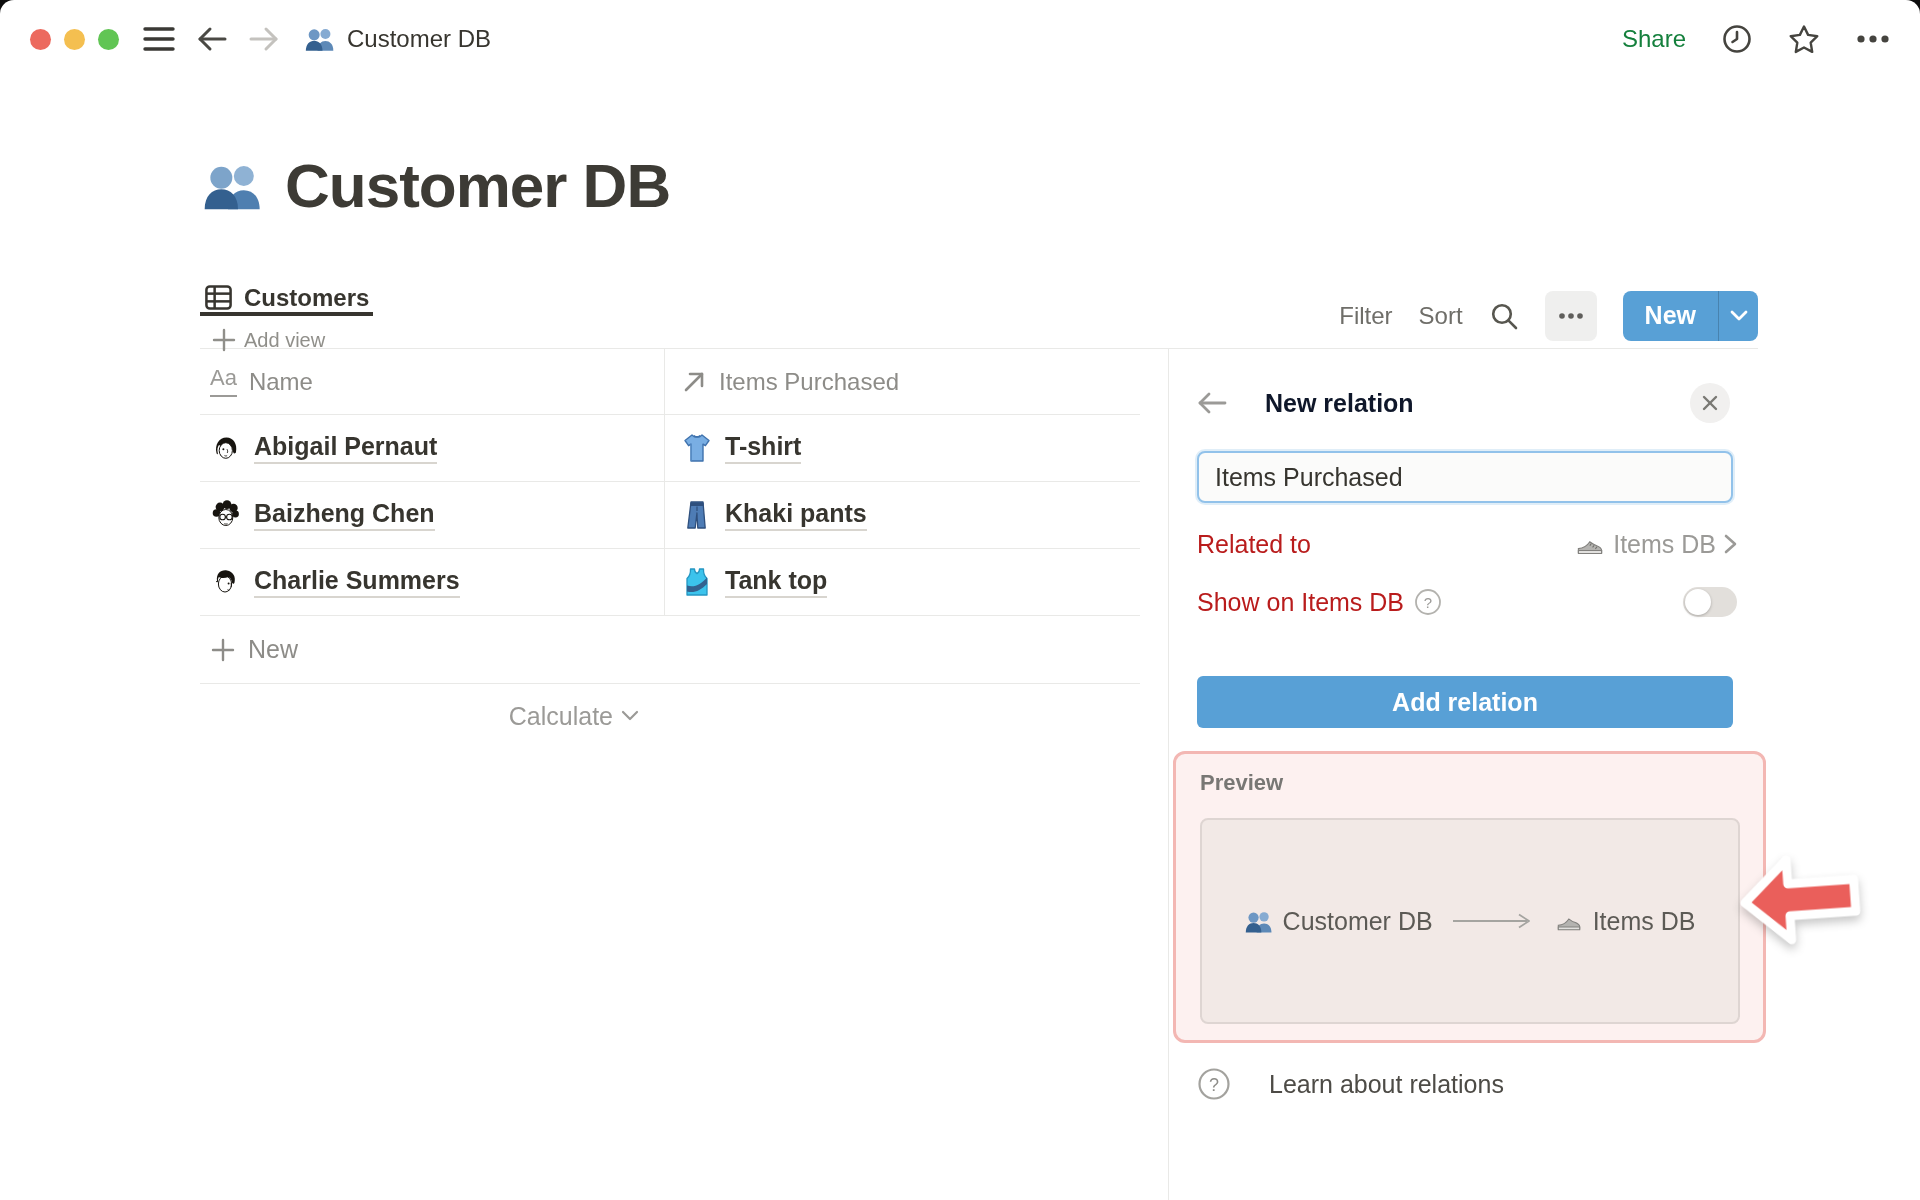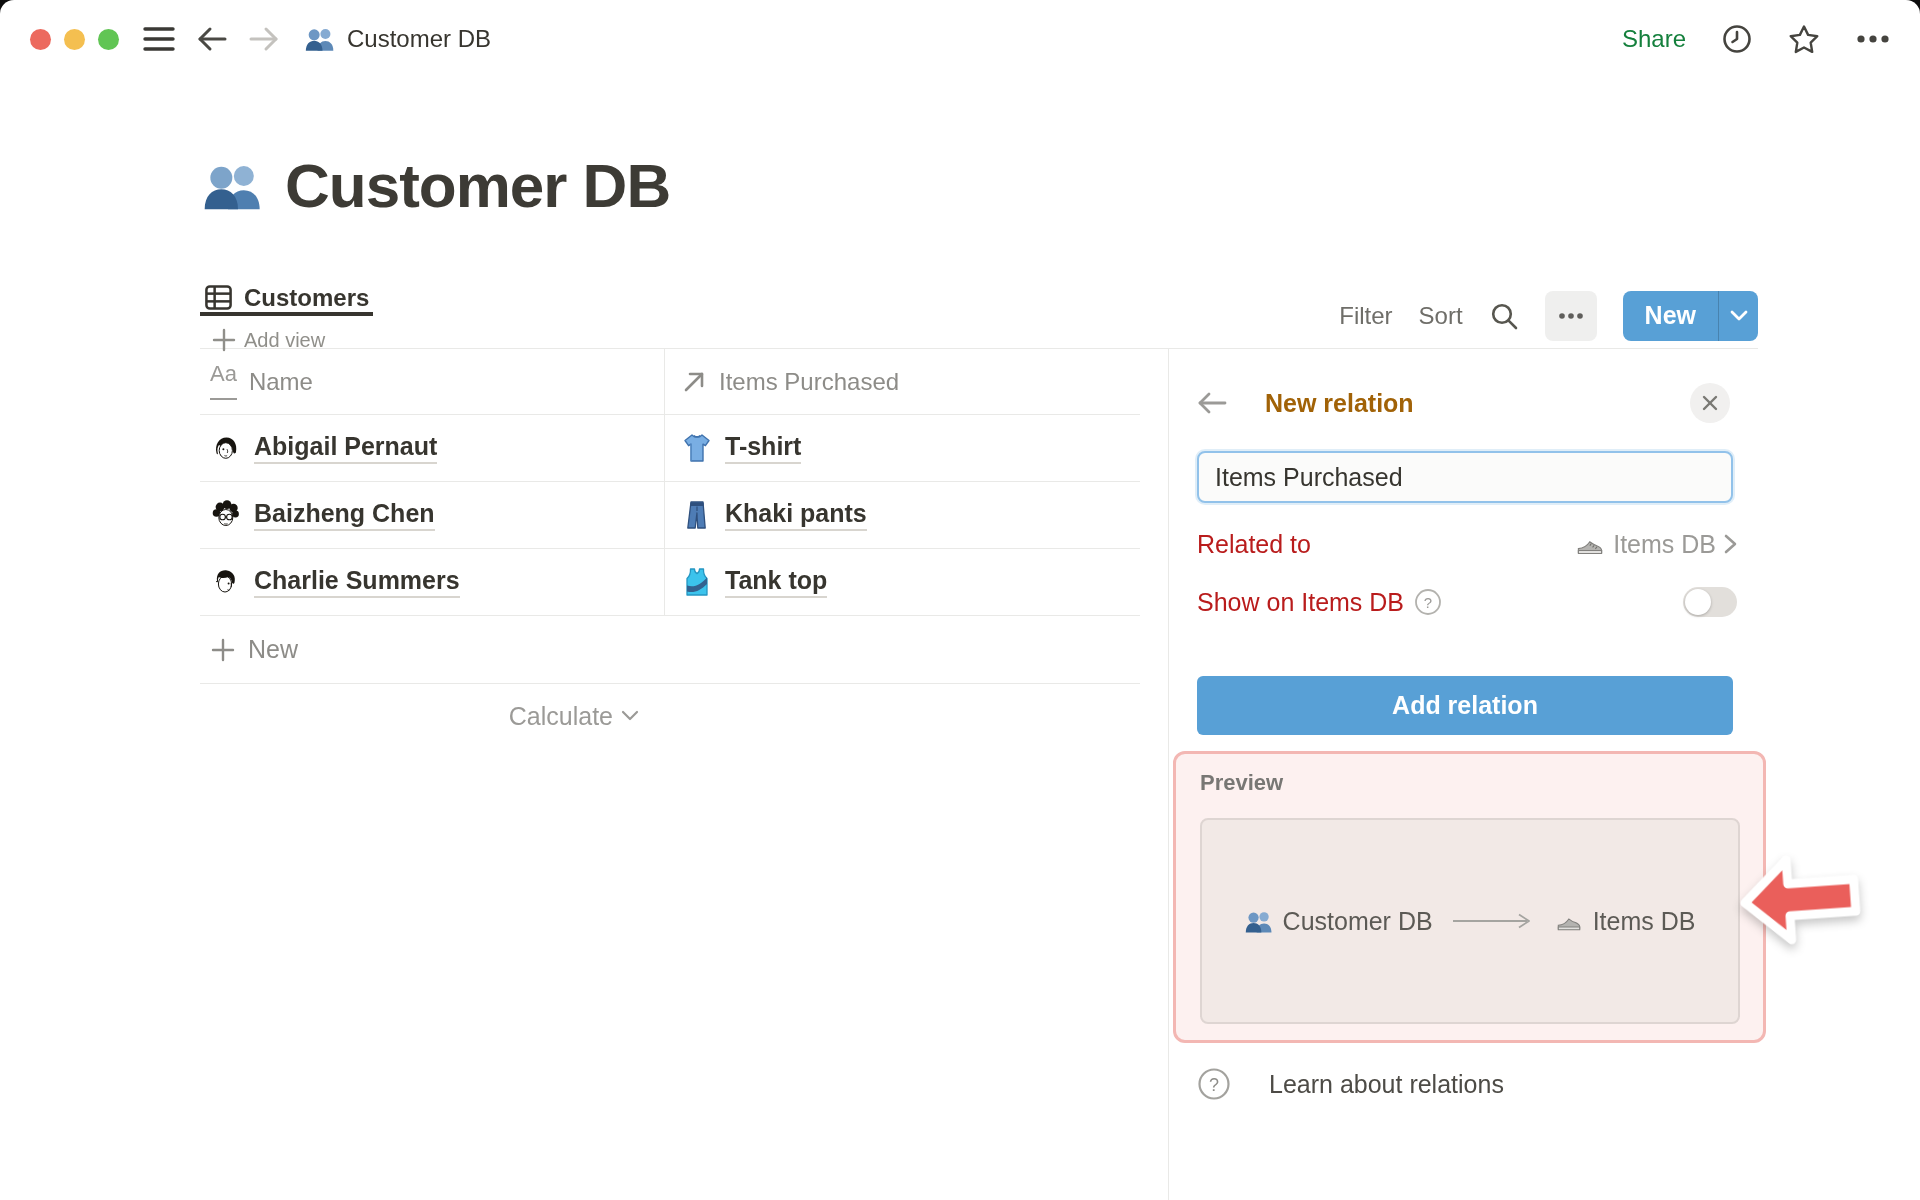--- a/index.html
+++ b/index.html
@@ -36,42 +36,42 @@
   .new-btn .main { background:var(--blue); color:#fff; font-size:25px; font-weight:600; display:flex; align-items:center; padding:0 22px; }
   .new-btn .caret { background:var(--blue); border-left:1px solid rgba(0,0,0,.18); width:40px; display:flex; align-items:center; justify-content:center; }
 
   
   .table { position:absolute; left:200px; top:349px; width:940px; font-size:25px; }
   .trow { display:flex; border-bottom:1px solid #e9e9e7; }
   .c1 { width:465px; border-right:1px solid #e9e9e7; display:flex; align-items:center; gap:12px; padding:0 6px 0 10px; }
   .c2 { flex:1; display:flex; align-items:center; gap:12px; padding:0 6px 0 16px; }
   .thead { height:66px; color:#8d8c88; font-size:24px; }
   .thead .c1, .thead .c2 { cursor:pointer; }
-  .aa-icon { font-size:22px; color:#9b9a97; border-bottom:2px solid #9b9a97; line-height:1; padding-bottom:13px; font-weight:400; }
+  .aa-icon { font-size:22px; color:#9b9a97; border-bottom:2px solid #9b9a97; line-height:1; padding-bottom:6px; font-weight:400; }
   .drow { height:67px; cursor:pointer; }
   .cell-link { font-weight:600; color:#37352f; border-bottom:2px solid #d8d5cf; padding-bottom:1px; }
   .newrow { height:68px; color:#8d8c88; cursor:pointer; }
   .newrow .full { display:flex; align-items:center; gap:12px; padding-left:10px; width:100%; font-size:25px; }
   .calcrow { height:64px; display:flex; }
   .calc { width:465px; display:flex; align-items:center; justify-content:flex-end; gap:8px; padding-right:26px; color:#9b9a97; font-size:25px; cursor:pointer; }
 
   
   .panel { position:absolute; left:1168px; top:349px; width:752px; height:851px; border-left:1px solid #e9e9e7; background:#fff; }
   .panel-header { position:absolute; top:30px; left:28px; right:160px; height:48px; display:flex; align-items:center; gap:38px; }
-  .panel-title { font-size:25px; font-weight:700; color:#a16207; }
+  .panel-title { font-size:25px; font-weight:700; color:#0f172a; }
   .close-btn { position:absolute; top:34px; left:521px; width:40px; height:40px; border-radius:50%; background:#f1f0ef; display:flex; align-items:center; justify-content:center; cursor:pointer; }
   .name-input { position:absolute; top:102px; left:28px; width:536px; height:52px; border:2px solid #92c2ea; border-radius:8px; background:#fbfbfa; box-shadow:0 0 0 2px rgba(84,159,214,.18); font-size:25px; color:#37352f; padding:0 16px; font-family:"Liberation Sans", sans-serif; outline:none; }
   .prow { position:absolute; left:28px; width:540px; height:54px; display:flex; align-items:center; }
   .prow.related { top:168px; cursor:pointer; }
   .prow.show { top:226px; }
   .prow-label { font-size:25px; color:#b91c1c; display:flex; align-items:center; gap:10px; }
   .prow-val { margin-left:auto; display:flex; align-items:center; gap:8px; font-size:25px; color:#9b9a97; }
   .toggle { margin-left:auto; width:54px; height:30px; border-radius:15px; background:#e2dfdb; position:relative; cursor:pointer; }
   .toggle .knob { position:absolute; left:2px; top:2px; width:26px; height:26px; border-radius:50%; background:#fff; box-shadow:0 1px 3px rgba(0,0,0,.25); }
-  .add-relation { position:absolute; top:327px; left:28px; width:536px; height:59px; background:var(--blue); border:none; border-radius:6px; color:#fff; font-size:25px; font-weight:600; font-family:"Liberation Sans", sans-serif; cursor:pointer; }
+  .add-relation { position:absolute; top:327px; left:28px; width:536px; height:52px; background:var(--blue); border:none; border-radius:6px; color:#fff; font-size:25px; font-weight:600; font-family:"Liberation Sans", sans-serif; cursor:pointer; }
 
   
   .preview-annot { position:absolute; left:4px; top:402px; width:593px; height:292px; border:3px solid #f3b7b3; border-radius:12px; background:#fdf1f0; }
   .preview-label { position:absolute; left:24px; top:16px; font-size:22px; font-weight:700; color:#787774; }
   .preview-card { position:absolute; left:24px; top:64px; width:540px; height:206px; background:#f2e9e6; border:2px solid #ded5d2; border-radius:8px; display:flex; align-items:center; justify-content:center; gap:18px; }
   .preview-card .db { display:flex; align-items:center; gap:10px; font-size:25px; color:#5c5a55; }
 
   .learn-row { position:absolute; top:710px; left:28px; height:50px; display:flex; align-items:center; gap:38px; cursor:pointer; }
   .learn-row span { font-size:25px; color:#4d4b46; }
 

